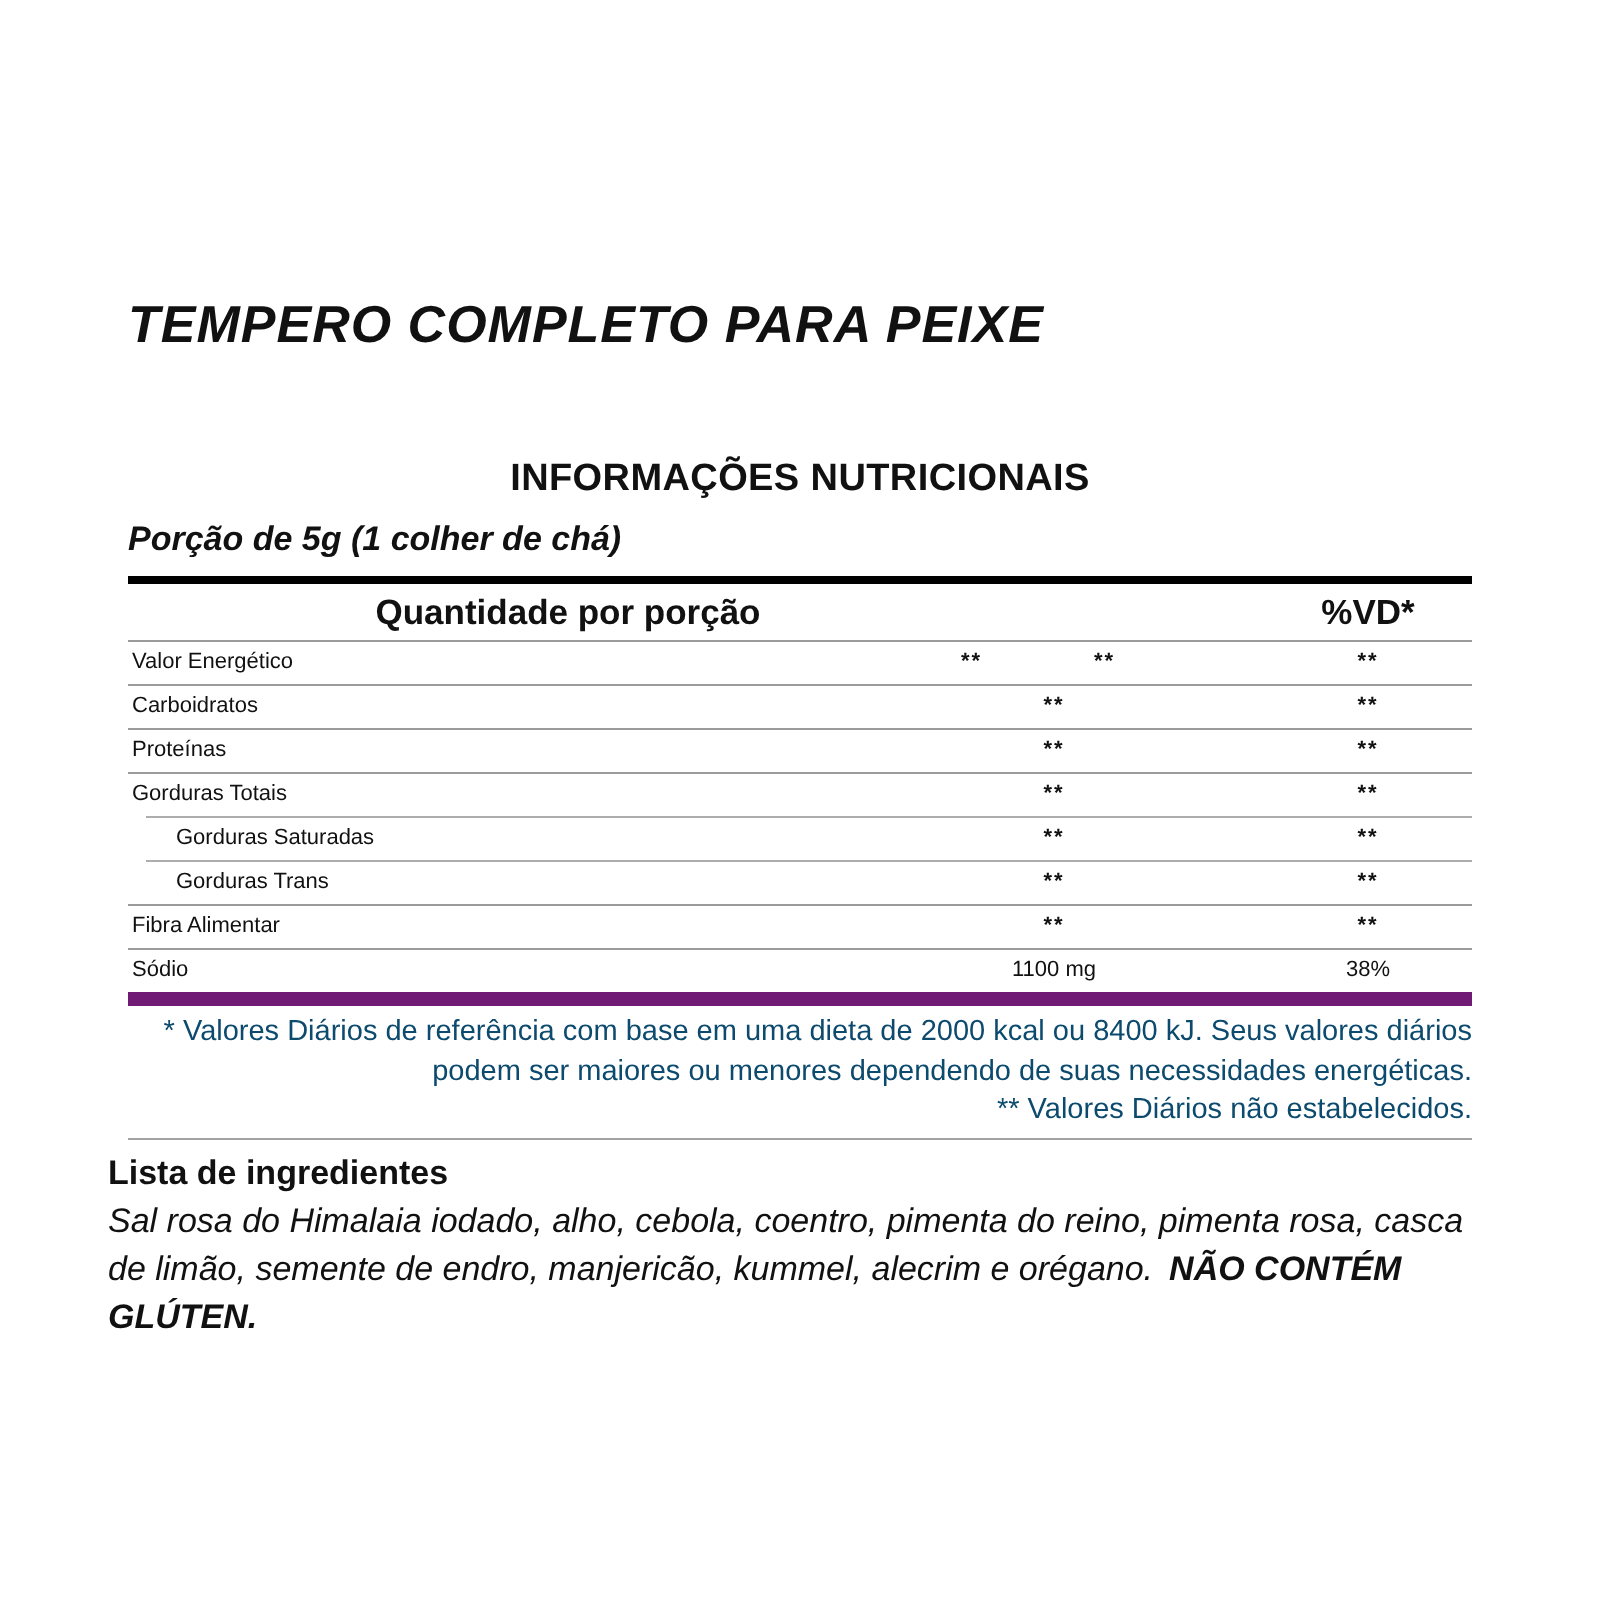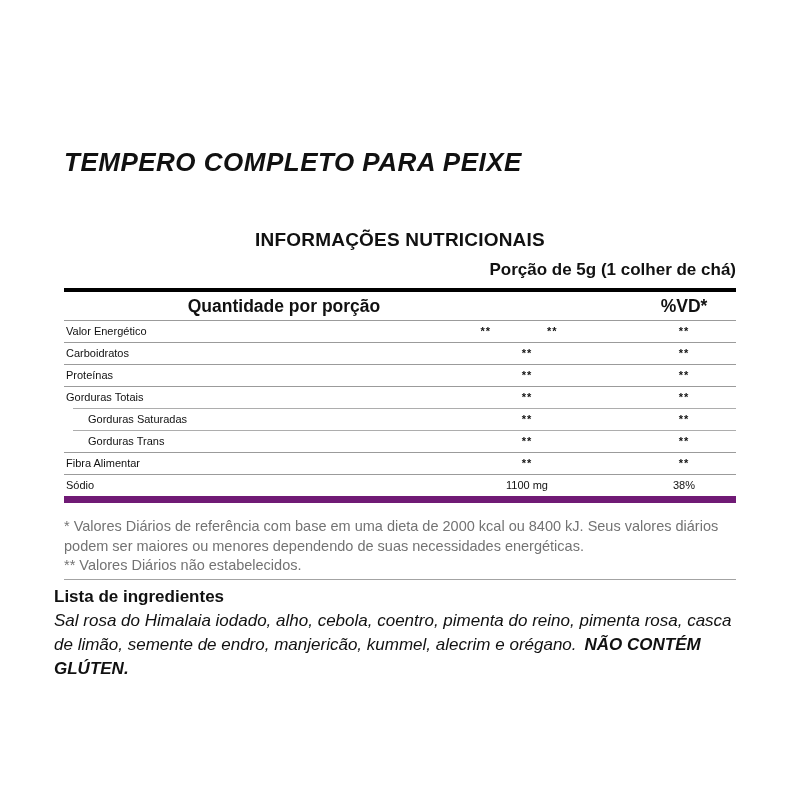--- a/index.html
+++ b/index.html
@@ -28,22 +28,23 @@
     font-size: 19px;
     font-weight: bold;
     text-align: center;
     line-height: 24px;
     letter-spacing: 0.2px;
   }
   .serving {
     margin-top: 7px;
     font-size: 17px;
     font-weight: bold;
-    text-align: right;
+    text-align: left;
     line-height: 21px;
+    font-style: italic;
   }
   .n-table {
     margin-top: 8px;
     border-top: 4px solid #000000;
     border-bottom: 7px solid #701a75;
   }
   .n-header {
     display: grid;
     grid-template-columns: 1fr 104px;
     align-items: center;
@@ -73,24 +74,25 @@
   .t-rowwrap.indent .t-label { padding-left: 24px; }
   .t-qty {
     display: flex;
     justify-content: center;
     align-items: center;
   }
   .t-qty.dual { gap: 56px; transform: translateX(-8px); }
   .t-dv { display: flex; justify-content: center; align-items: center; }
   .ast { font-weight: bold; letter-spacing: 1px; }
   .footnotes {
-    padding-top: 14px;
+    padding-top: 4px;
     font-size: 14.5px;
     line-height: 19.5px;
-    color: #737373;
+    color: #0c4a6e;
+    text-align: right;
   }
   .footnote-1 { margin: 0; }
   .footnote-2 { margin: 0; }
   .fn-divider {
     margin-top: 3px;
     border-bottom: 1.5px solid #a3a3a3;
   }
   .ingredients {
     margin-top: 7px;
     margin-left: -10px;

